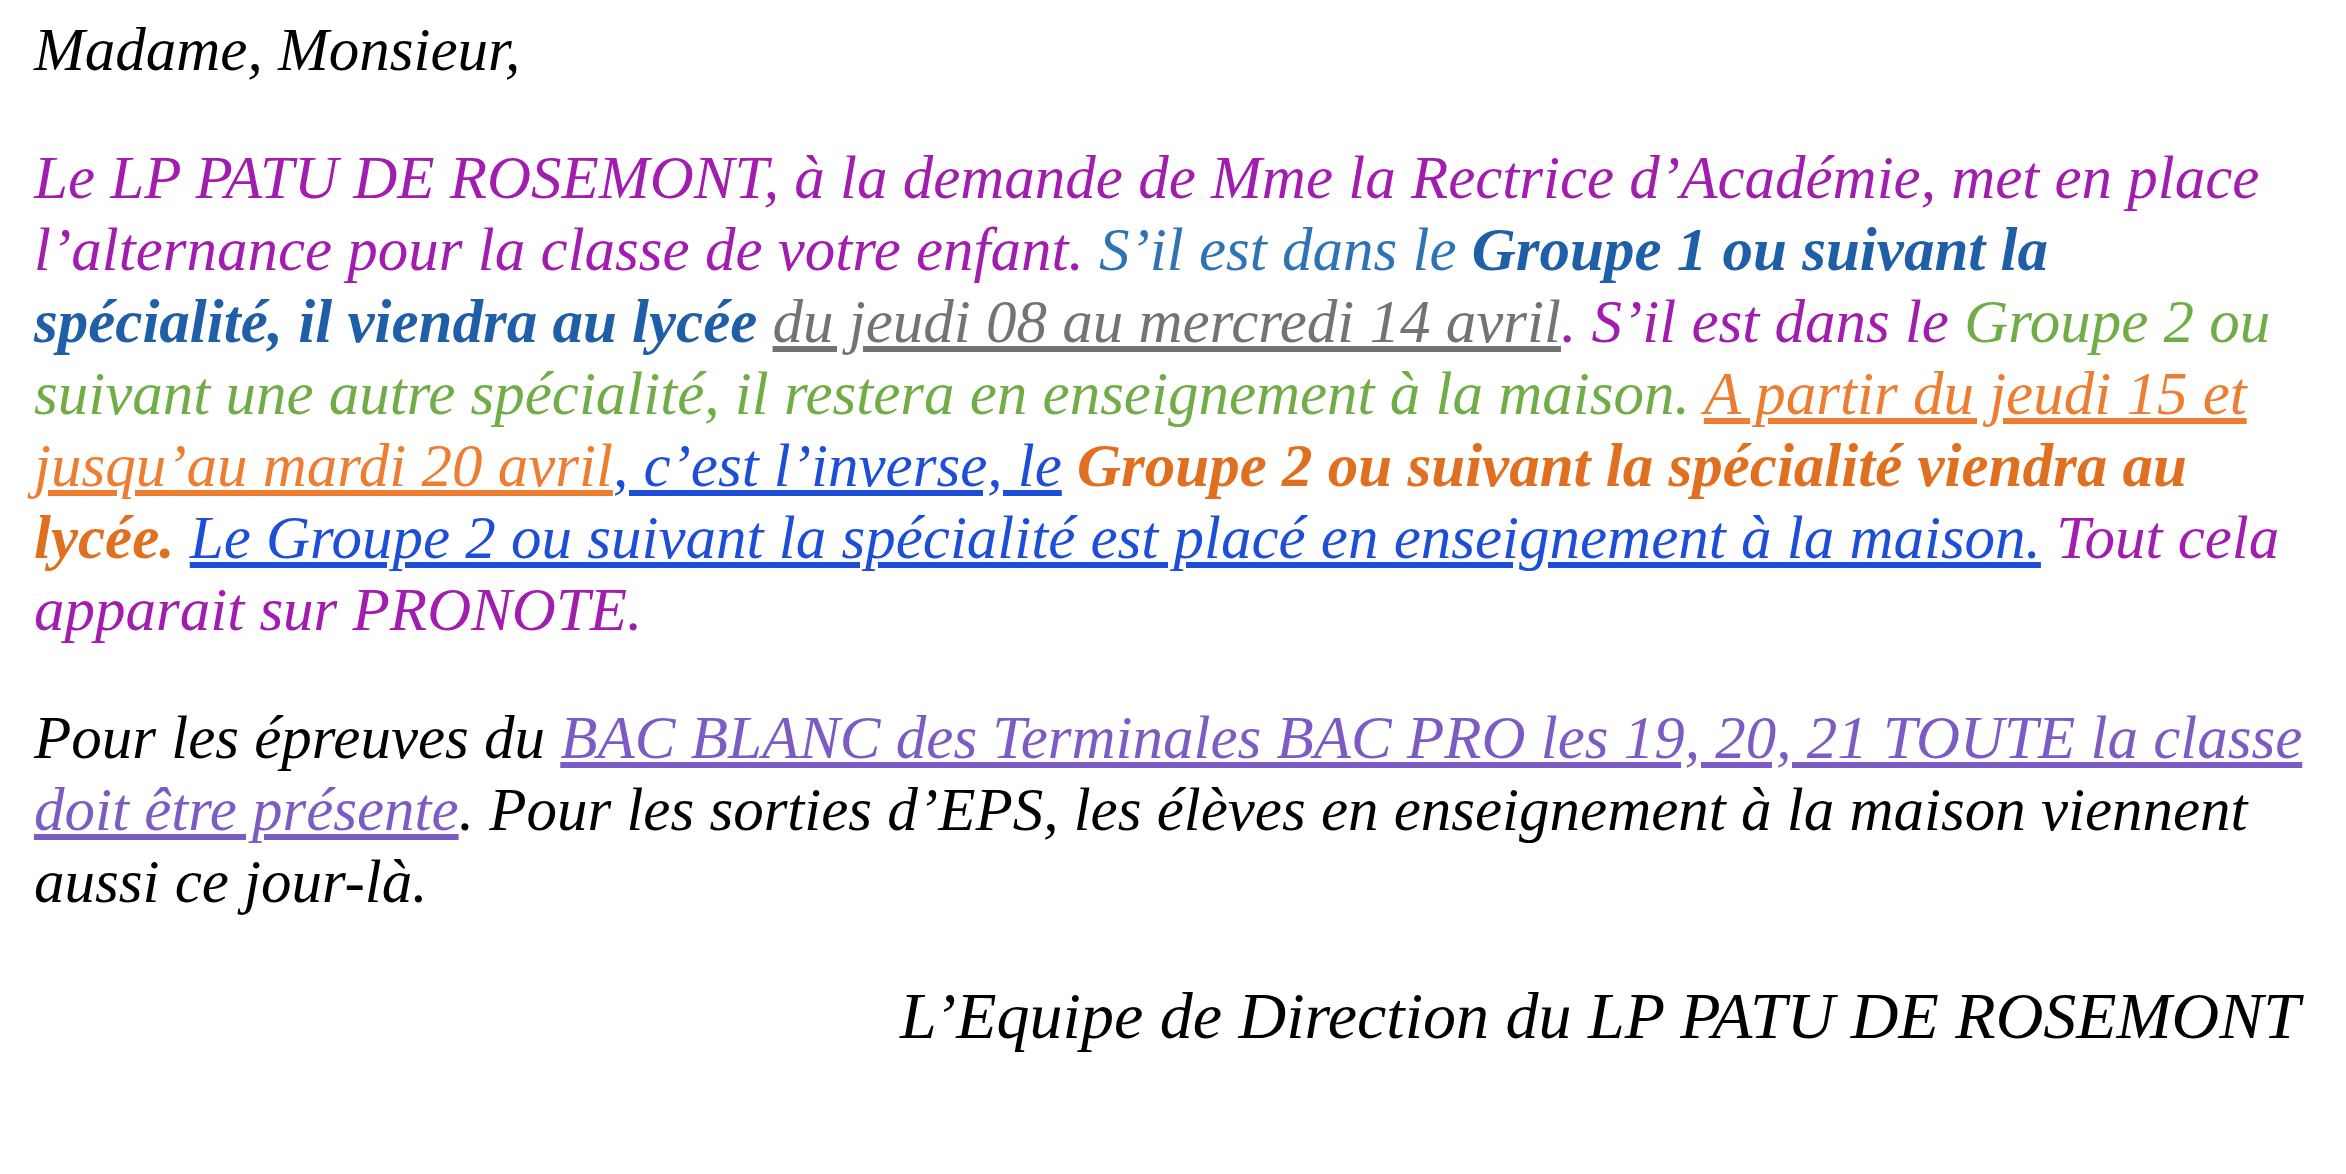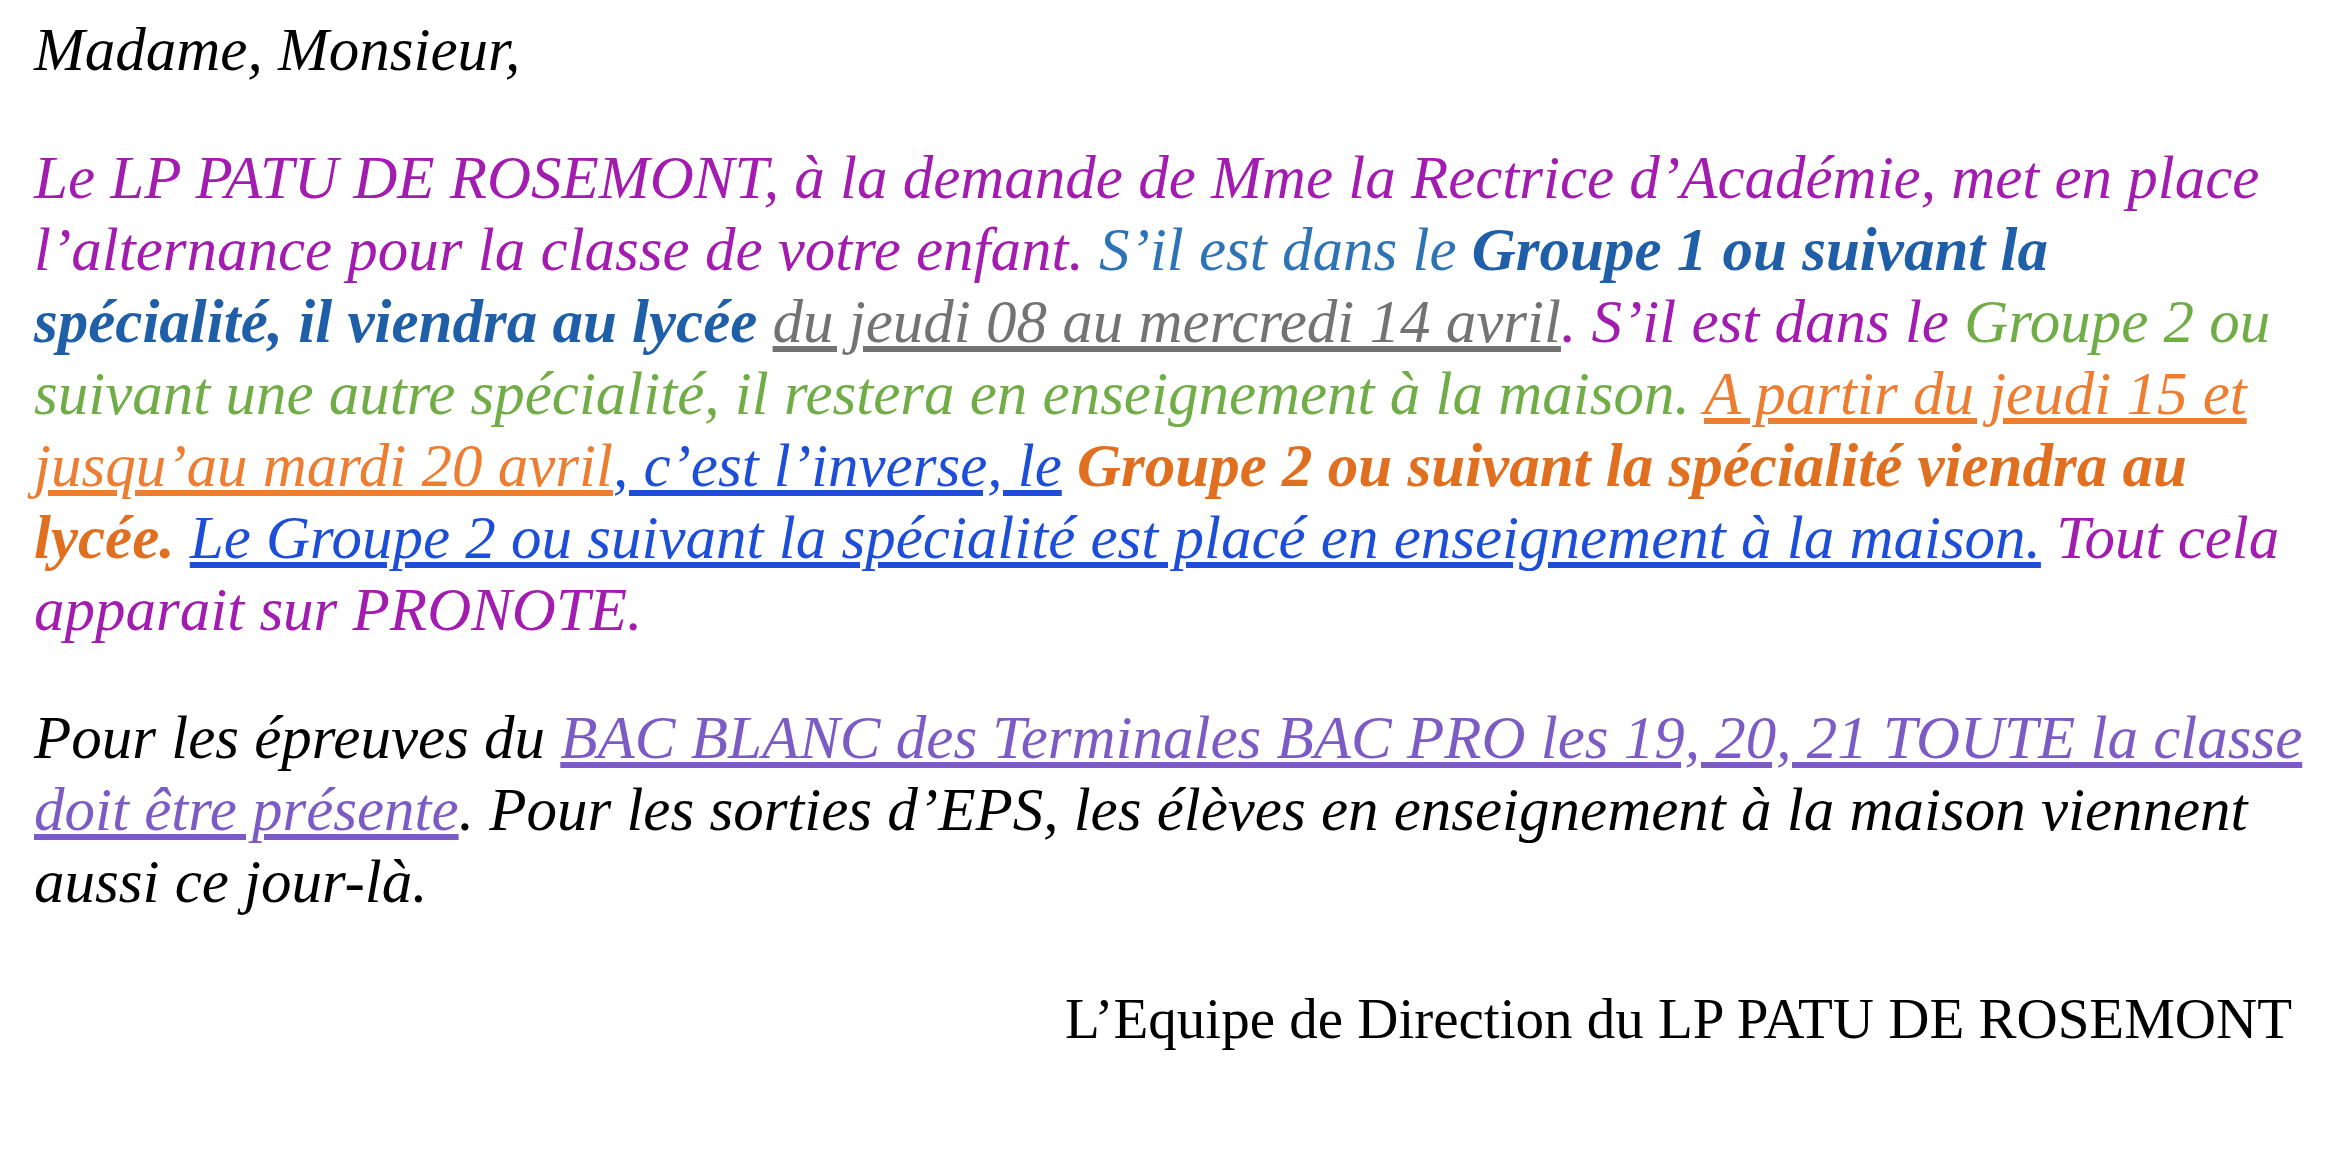--- a/index.html
+++ b/index.html
@@ -37,22 +37,23 @@
   .gap-md {
     height: 56px;
   }
   .gap-lg {
     height: 60px;
   }
   .body-para {
     text-align: left;
   }
   .sig {
-    margin: 8px;
-    font-size: 57px;
+    margin: 0;
+    font-style: italic;
+    font-size: 66px;
     text-align: right;
     padding-right: 6px;
   }
   .blue      { color: #2E74B5; }
   .blue-b    { color: #1F5FA8; font-weight: bold; }
   .blue-u    { color: #737373; text-decoration: underline; }
   .green     { color: #70AD47; }
   .orange    { color: #1d4ed8; text-decoration: underline; }
   .orange-u  { color: #ED7D31; text-decoration: underline; }
   .orange-b  { color: #E06F1F; font-weight: bold; }

